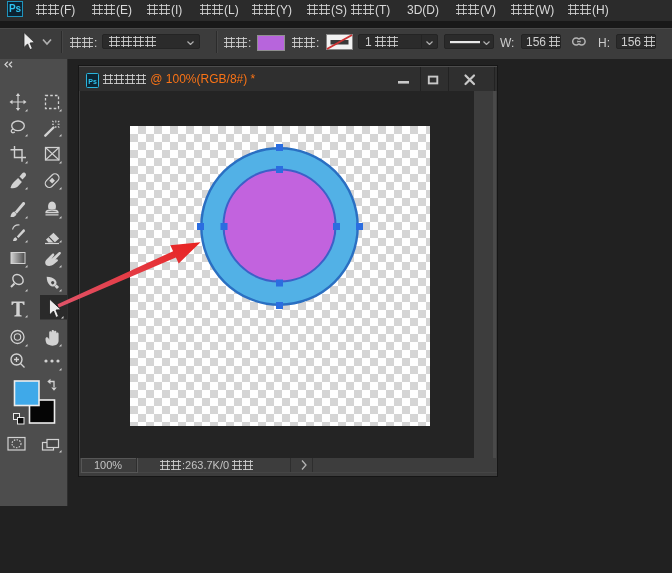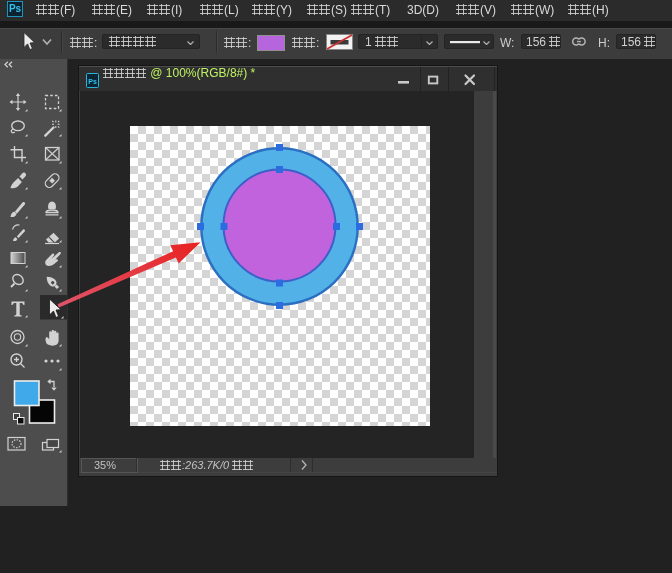--- a/index.html
+++ b/index.html
@@ -26,21 +26,21 @@
   .optlabel{position:absolute;top:8px;font-size:12px;color:#cccccc;white-space:nowrap;}
   .vsep{position:absolute;top:3px;height:22px;width:1px;background:#2b2b2b;border-right:1px solid #454545;}
   .obox{position:absolute;top:6px;height:13px;background:#2b2b2b;border:1px solid #242424;border-radius:2px;box-sizing:content-box;}
   .obox .txt{position:absolute;left:6px;top:0px;font-size:12px;color:#cfcfcf;white-space:nowrap;}
   .chev{position:absolute;width:7px;height:4px;}
   
   #toolbar{left:0;top:59px;width:68px;height:514px;background:#4d4d4d;border-right:1px solid #2e2e2e;box-sizing:border-box;}
   
   #dwin{left:78px;top:65px;width:420px;height:412px;background:#3d3d3d;border:1px solid #161616;box-sizing:border-box;}
   #dtitle{position:absolute;left:0;top:0;width:100%;height:25px;background:#2f2f2f;border-top:1px solid #4d4d4d;box-sizing:border-box;}
-  #dtitletext{position:absolute;left:24px;top:0;font-size:12px;color:#bef264;white-space:nowrap;}
+  #dtitletext{position:absolute;left:24px;top:6px;font-size:12px;color:#f97316;white-space:nowrap;}
   #dcontent{position:absolute;left:1px;top:25px;width:394px;height:367px;background:#242424;}
   #checker{position:absolute;left:51px;top:60px;width:300px;height:300px;
     background:
       conic-gradient(#d5d5d5 0 25%, #fff 0 50%, #d5d5d5 0 75%, #fff 0) 0 0/16px 16px;
   }
   #dstatus{position:absolute;left:1px;top:392px;width:417px;height:14px;background:#3d3d3d;font-size:11px;color:#c3c3c3;}
   
   #overlay{left:0;top:0;width:672px;height:573px;pointer-events:none;}
 </style>
 </head>
@@ -259,23 +259,23 @@
       <rect x="3" y="9" width="11" height="2.6" fill="#c9c9c9"></rect>
       <rect x="33.8" y="4.6" width="8.5" height="6.8" fill="none" stroke="#c9c9c9" stroke-width="1.9"></rect>
       <path d="M70.5 3.5 L79 12 M79 3.5 L70.5 12" stroke="#c9c9c9" stroke-width="2.2" stroke-linecap="round"></path>
     </svg>
     <div id="dcontent"></div>
     <div style="position:absolute;left:414px;top:25px;width:3px;height:381px;background:#4a4a4a"></div>
     <div style="position:absolute;left:1px;top:406px;width:417px;height:1px;background:#454545"></div>
     <div id="checker"></div>
     <div id="dstatus">
       <div style="position:absolute;left:1px;top:0px;width:55px;height:13px;border:1px solid #565656;"></div>
-        <span style="position:absolute;left:14px;top:1px;">35%</span>
+        <span style="position:absolute;left:14px;top:1px;">100%</span>
       <div style="position:absolute;left:56px;top:0px;width:1px;height:14px;background:#2e2e2e"></div>
-      <span style="position:absolute;left:80px;top:1px;font-style:italic;"><span class="c s"></span><span class="c s"></span>:263.7K/0 <span class="c s"></span><span class="c s"></span></span>
+      <span style="position:absolute;left:80px;top:1px;"><span class="c s"></span><span class="c s"></span>:263.7K/0 <span class="c s"></span><span class="c s"></span></span>
       <div style="position:absolute;left:210px;top:0px;width:1px;height:14px;background:#2e2e2e"></div>
       <svg style="position:absolute;left:221px;top:2px" width="6" height="10" viewBox="0 0 6 10">
           <path d="M1 0.5 L5 5 L1 9.5" fill="none" stroke="#b5b5b5" stroke-width="1.3"></path>
         </svg>
       <div style="position:absolute;left:232px;top:0px;width:1px;height:14px;background:#2e2e2e"></div>
     </div>
   </div>
 
   <svg class="abs" id="overlay" viewBox="0 0 672 573">
     <defs>

